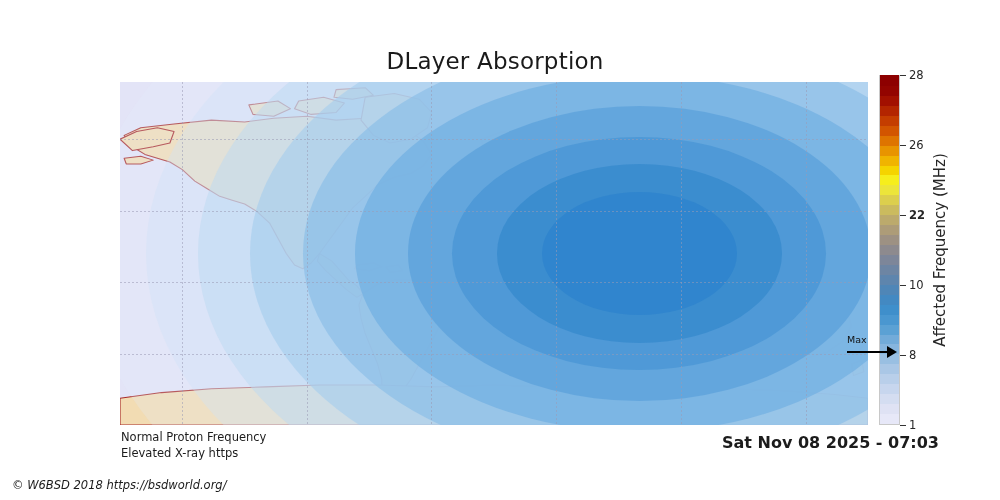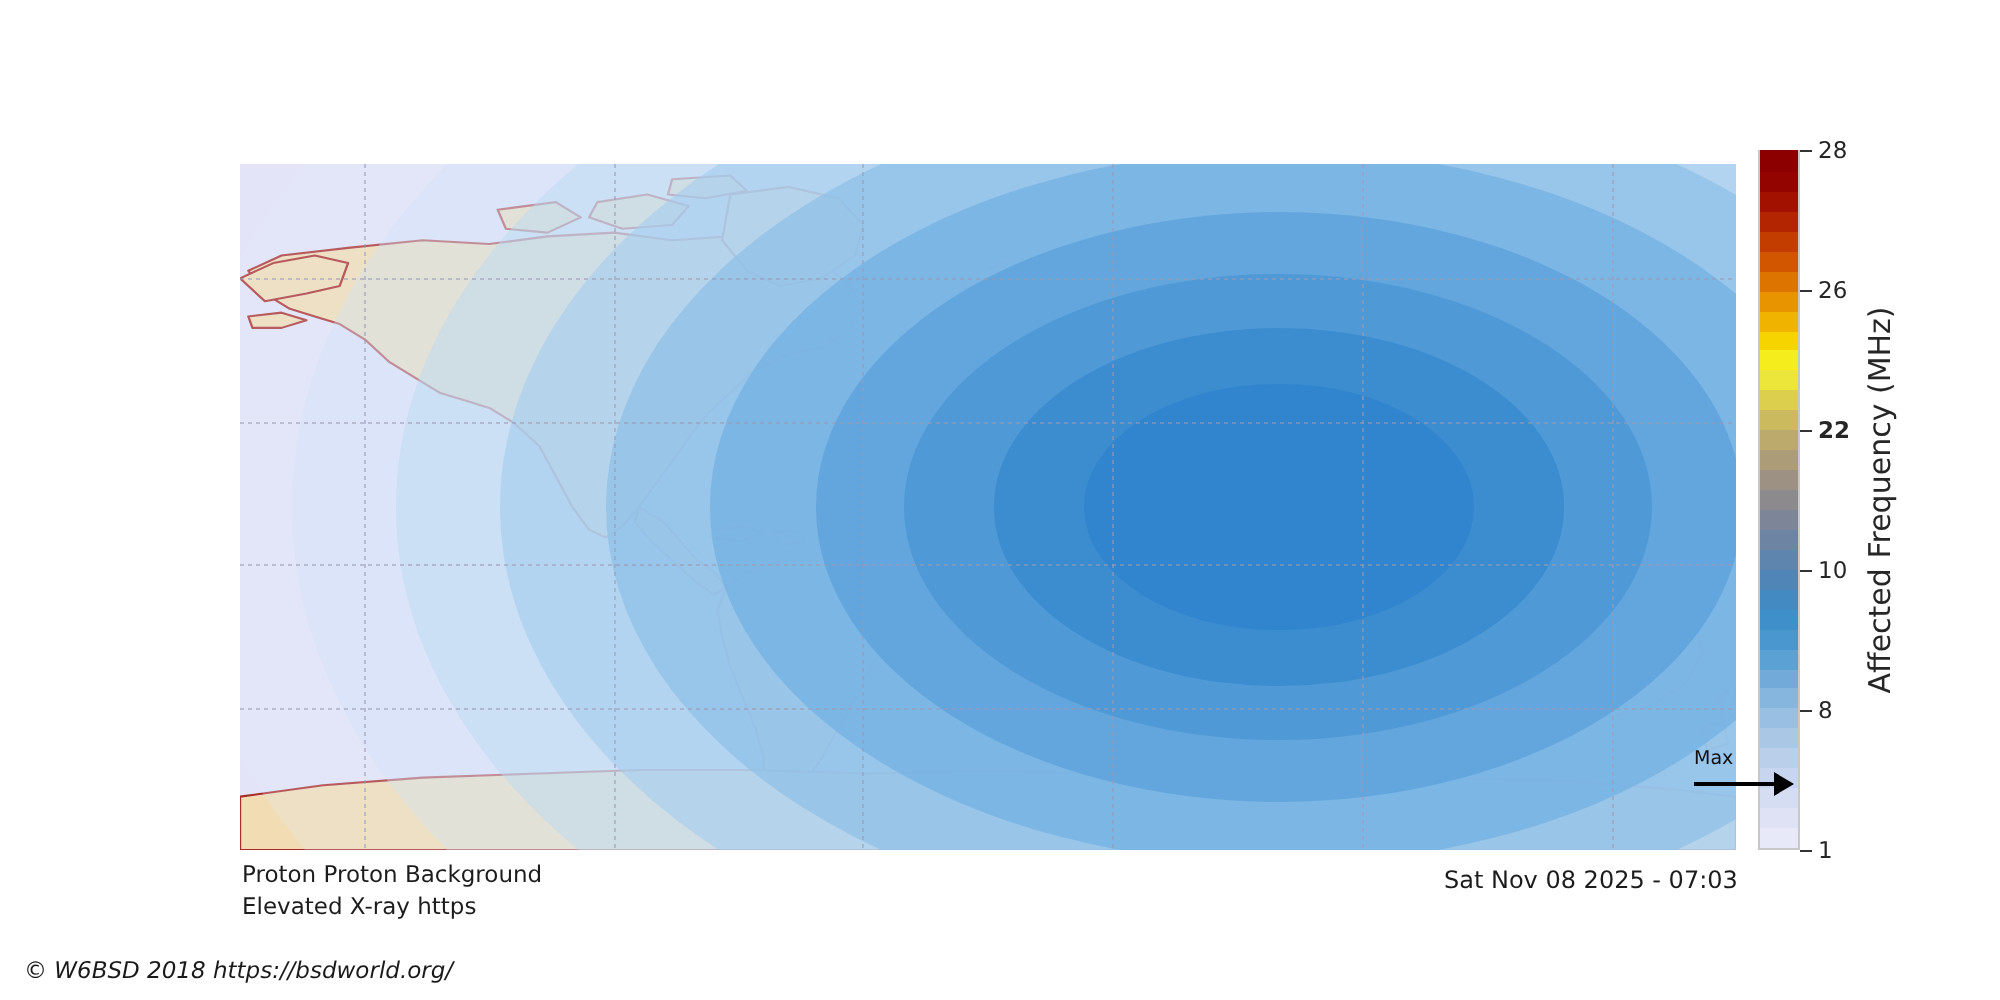--- a/index.html
+++ b/index.html
@@ -42,40 +42,41 @@
   .cb-tick{position:absolute;left:21px;width:6px;height:1px;background:#333;}
   .cb-lab{position:absolute;left:30px;font-size:11.5px;color:#262626;transform:translateY(-50%);white-space:nowrap;}
   .cb-title{
     position:absolute;left:930px;top:75px;height:350px;width:20px;
     display:flex;align-items:center;justify-content:center;
   }
   .cb-title span{
     display:block;white-space:nowrap;font-size:15px;color:#262626;
     transform:rotate(-90deg);transform-origin:center center;
   }
-  .max-ann{position:absolute;left:845px;top:334px;width:56px;height:28px;margin-top:40px;}
+  .max-ann{position:absolute;left:845px;top:334px;width:56px;height:28px;}
   .max-ann .mx-label{position:absolute;left:2px;top:0;font-size:9.5px;color:#111;}
   .max-ann .mx-line{position:absolute;left:2px;top:17px;width:42px;height:2px;background:#000;}
   .max-ann .mx-head{
     position:absolute;left:42px;top:12px;width:0;height:0;
     border-top:6px solid transparent;border-bottom:6px solid transparent;border-left:10px solid #000;
   }
 
   
   .note{position:absolute;left:121px;font-size:11.5px;color:#1c1c1c;white-space:nowrap;}
   .note.l1{top:430px;}
   .note.l2{top:446px;}
-  .stamp{position:absolute;left:722px;top:433px;font-size:12px;color:#1c1c1c;white-space:nowrap;}
+  .stamp{position:absolute;left:722px;top:433px;font-size:16px;color:#1c1c1c;white-space:nowrap;font-weight:bold;}
   .footer{position:absolute;left:12px;top:478px;font-size:11.5px;color:#1a1a1a;font-style:italic;white-space:nowrap;}
 </style>
 </head>
 <body>
 
 <div id="root">
 
+  <div class="title">DLayer Absorption</div>
 
   <div class="map-frame">
 
     <svg class="map-svg" viewBox="0 0 360 180" preserveAspectRatio="none">
       <rect x="0" y="0" width="360" height="180" fill="#e3e4f7"></rect>
       <g fill="#f2dcb3" stroke="#a82a2a" stroke-width="0.55" stroke-linejoin="round">
 
         <path d="M2,28 L10,24 L26,22 L44,20 L60,21 L74,19 L90,18 L104,20 L118,19 L130,22
                  L140,26 L146,31 L150,38 L146,44 L140,48 L132,50 L124,54 L118,60 L112,66
                  L108,72 L104,78 L100,84 L96,90 L92,95 L88,98 L84,96 L80,90 L76,82 L72,74
@@ -230,18 +231,18 @@
   <div class="cb-title">
     <span>Affected Frequency (MHz)</span>
   </div>
 
   <div class="max-ann">
     <div class="mx-label">Max</div>
     <div class="mx-line"></div>
     <div class="mx-head"></div>
   </div>
 
-  <div class="note l1">Proton Proton Background</div>
+  <div class="note l1">Normal Proton Frequency</div>
   <div class="note l2">Elevated X-ray https</div>
   <div class="stamp">Sat Nov 08 2025 - 07:03</div>
   <div class="footer">© W6BSD 2018 https://bsdworld.org/</div>
 
 </div>
 
 </body></html>

